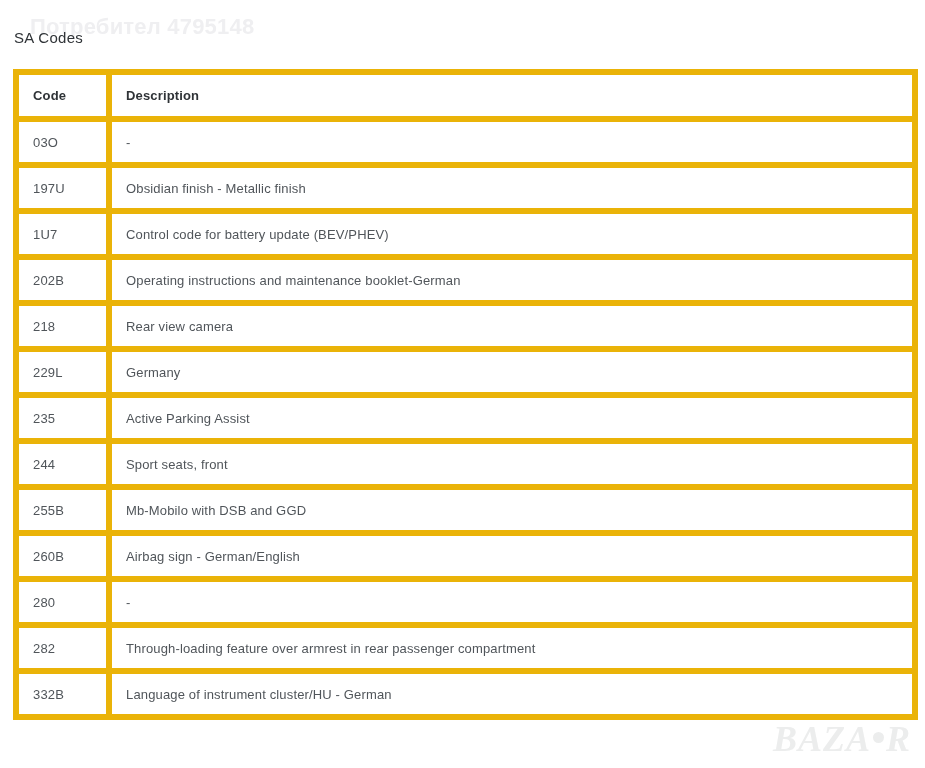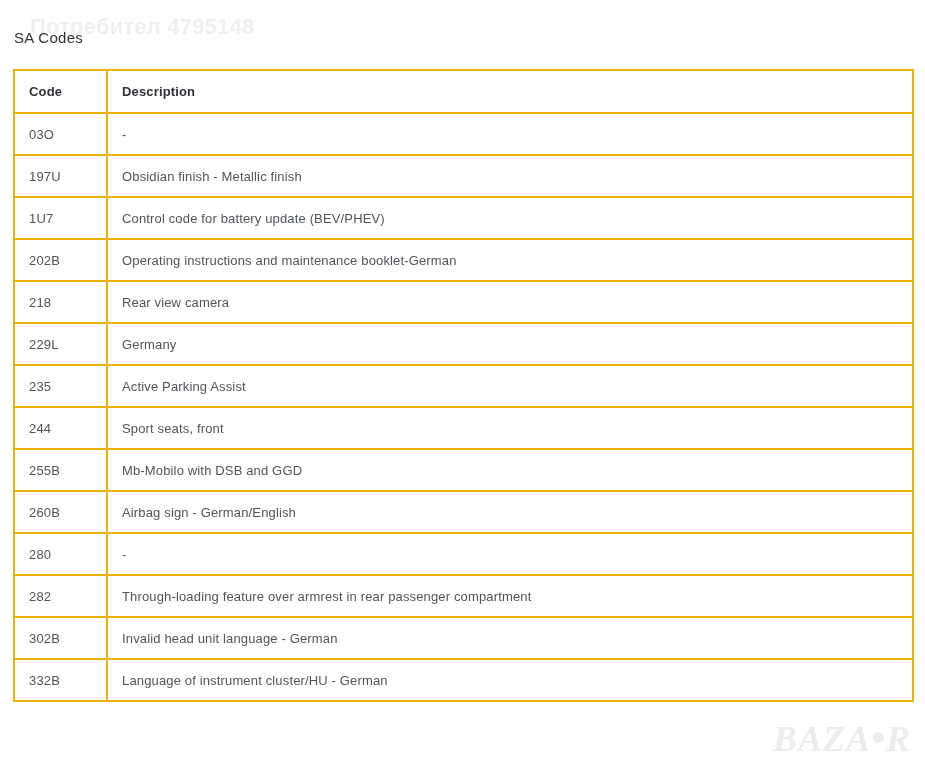--- a/index.html
+++ b/index.html
@@ -43,21 +43,21 @@
     width: 899px;
   }
   table.sa-table {
     border-collapse: collapse;
     width: 899px;
     table-layout: fixed;
     font-size: 13px;
   }
   table.sa-table th,
   table.sa-table td {
-    border: 2px solid #eab308;
+    border: 6px solid #eab308;
     text-align: left;
     vertical-align: middle;
     padding: 0 14px;
     height: 40px;
     font-weight: normal;
     color: #50555a;
     letter-spacing: 0.15px;
     overflow: hidden;
     white-space: nowrap;
   }
@@ -155,24 +155,20 @@
         </tr>
         <tr>
           <td>280</td>
           <td>-</td>
         </tr>
         <tr>
           <td>282</td>
           <td>Through-loading feature over armrest in rear passenger compartment</td>
         </tr>
         <tr>
-          <td>302B</td>
-          <td>Invalid head unit language - German</td>
-        </tr>
-        <tr>
           <td>332B</td>
           <td>Language of instrument cluster/HU - German</td>
         </tr>
       </tbody>
   </table>
 </div>
 
 <div class="bazar-watermark">BAZA<span class="dot"></span>R</div>
 
 </body></html>

